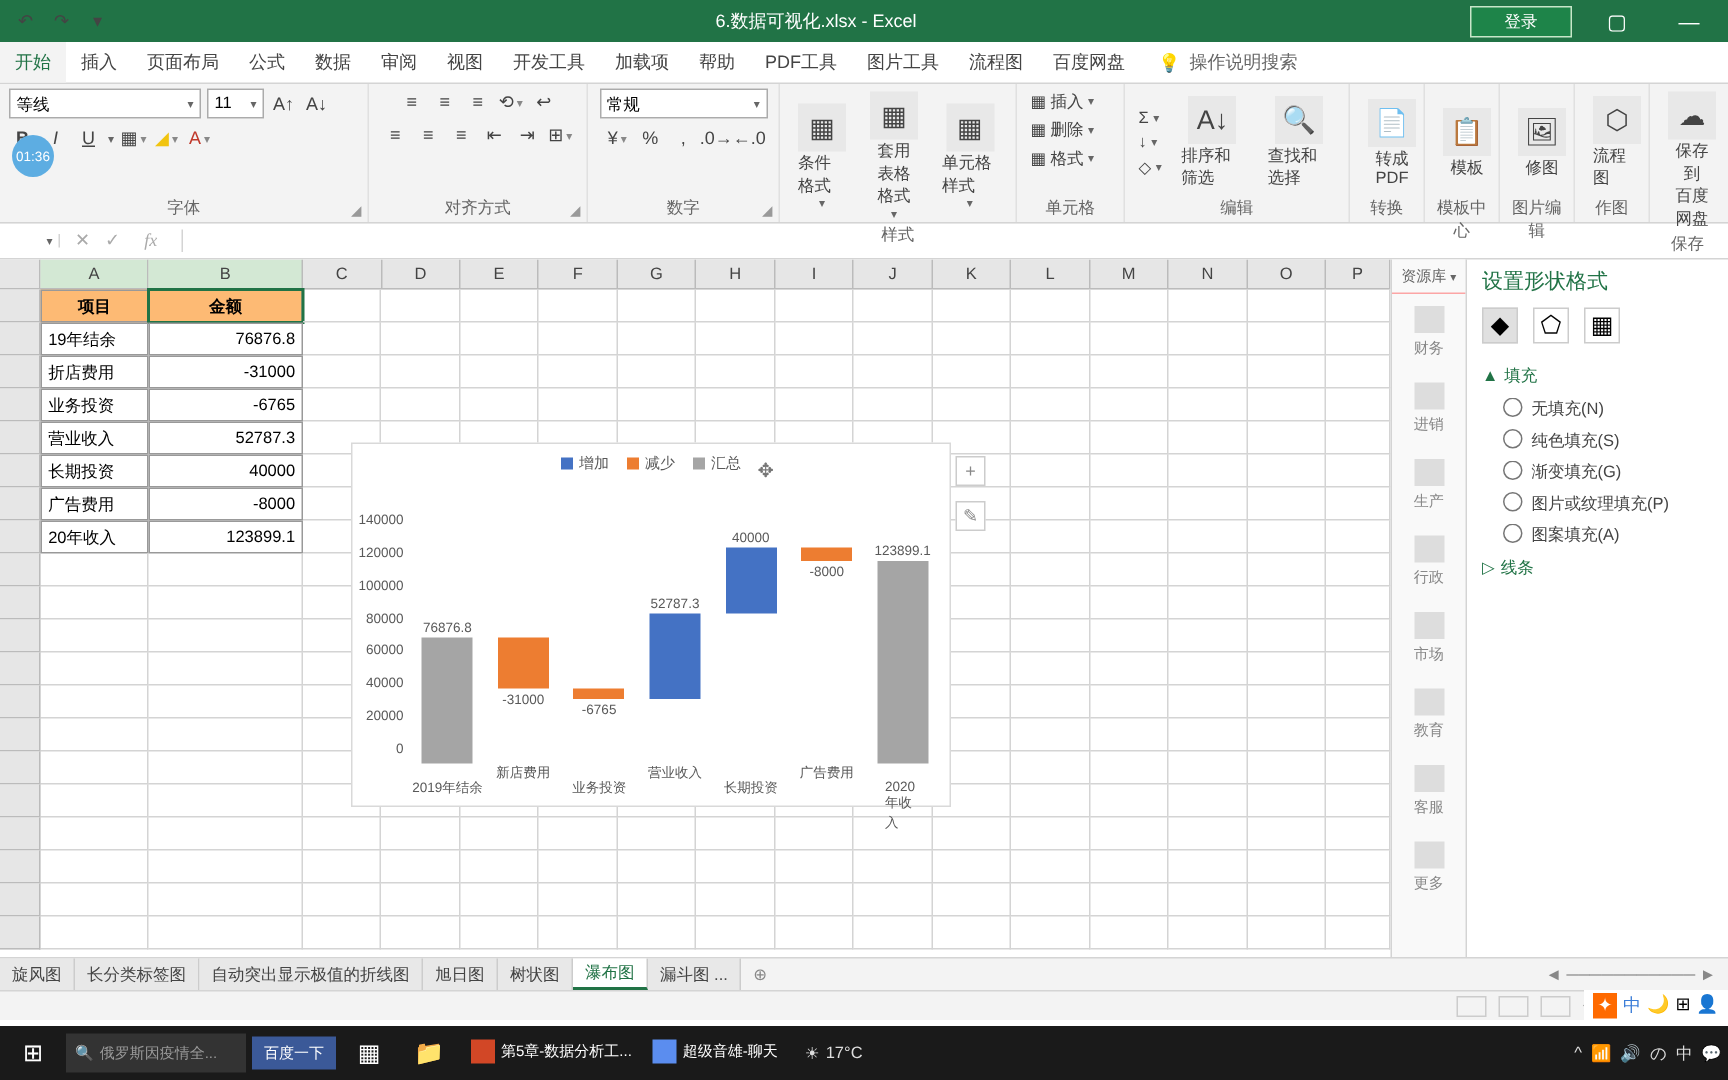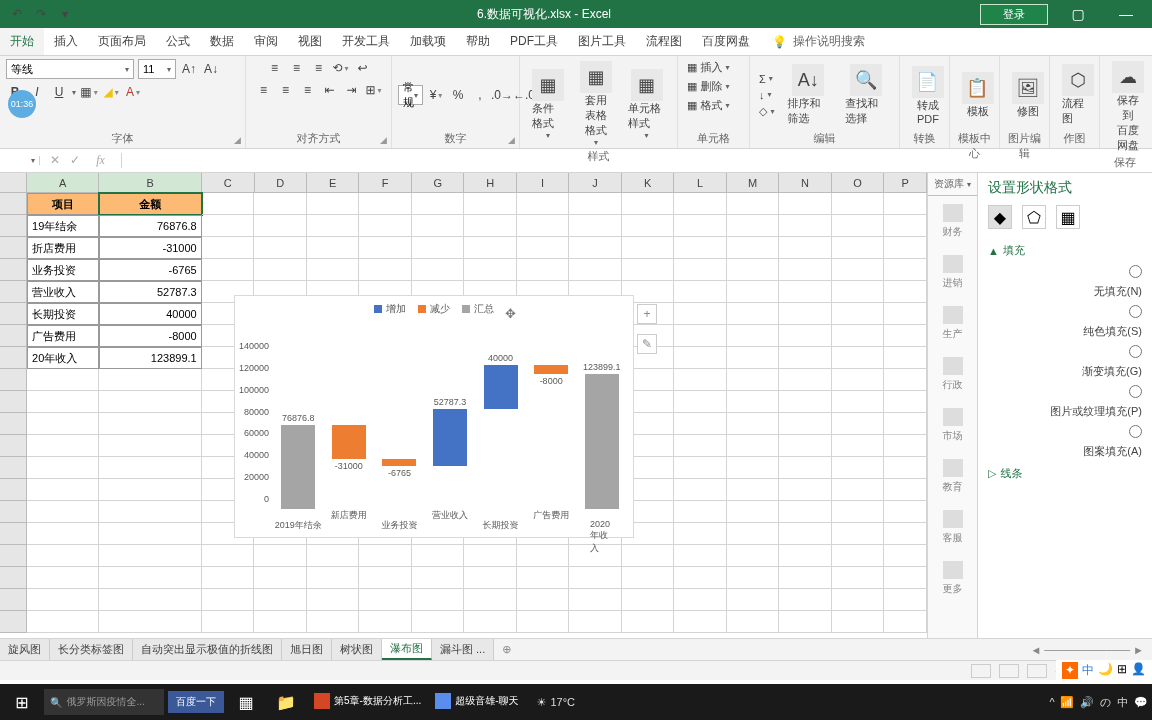--- a/index.html
+++ b/index.html
@@ -80,21 +80,21 @@
 .respanel .reshdr { font-size: 10px; color: #666; padding: 4px 2px; border-bottom: 1px solid #fca5a5; text-align: center; }
 .respanel .resitem { display: flex; flex-direction: column; align-items: center; padding: 8px 0; font-size: 10px; color: #888; }
 .respanel .resitem .ri { width: 20px; height: 18px; background: #ddd; margin-bottom: 3px; }
 
 .formatpane { width: 175px; border-left: 1px solid #d4d4d4; padding: 6px 10px; }
 .formatpane .fptitle { font-size: 14px; color: #217346; margin-bottom: 8px; }
 .formatpane .fpicons { display: flex; gap: 10px; margin-bottom: 10px; }
 .formatpane .fpi { width: 24px; height: 24px; border: 1px solid #ccc; display: flex; align-items: center; justify-content: center; }
 .formatpane .fpi.active { background: #e0e0e0; }
 .formatpane .section { font-size: 11px; color: #217346; padding: 4px 0; display: flex; align-items: center; gap: 4px; }
-.formatpane .opt { font-size: 11px; color: #444; padding: 3px 0 3px 14px; display: flex; align-items: flex-end; gap: 6px; flex-direction: column; }
+.formatpane .opt { font-size: 11px; color: #444; padding: 3px 0 3px 14px; display: flex; align-items: flex-start; gap: 6px; }
 .formatpane .opt input { margin: 0; }
 
 
 .sheettabs { height: 22px; border-top: 1px solid #d4d4d4; display: flex; align-items: center; font-size: 11px; background: #f3f3f3; }
 .sheettabs .stab { padding: 0 8px; height: 100%; display: flex; align-items: center; border-right: 1px solid #ccc; background: #e8e8e8; color: #444; }
 .sheettabs .stab.active { background: #fff; border-bottom: 2px solid #217346; color: #217346; }
 .sheettabs .addsheet { padding: 0 8px; color: #888; }
 .sheettabs .hscroll { flex: 1; display: flex; align-items: center; justify-content: flex-end; padding-right: 8px; gap: 6px; color: #888; }
 
 
@@ -196,21 +196,21 @@
         <span class="ibtn">≡</span>
         <span class="ibtn">⇤</span>
         <span class="ibtn">⇥</span>
         <span class="ibtn caret">⊞</span>
       </div>
     </div>
     <div class="glabel"><span>对齐方式</span><span class="dlg">◢</span></div>
   </div>
 
   <div class="rgroup" style="width:128px">
-    <div class="gbody" style="flex-direction:row;gap:4px">
+    <div class="gbody" style="flex-direction:column;gap:4px">
       <div class="fontbox" style="width:112px">
           <span>常规</span>
           <span class="dd">▾</span>
         </div>
       <div class="btnrow">
         <span class="ibtn caret">¥</span>
         <span class="ibtn">%</span>
         <span class="ibtn">,</span>
         <span class="ibtn">.0→</span>
         <span class="ibtn">←.0</span>

